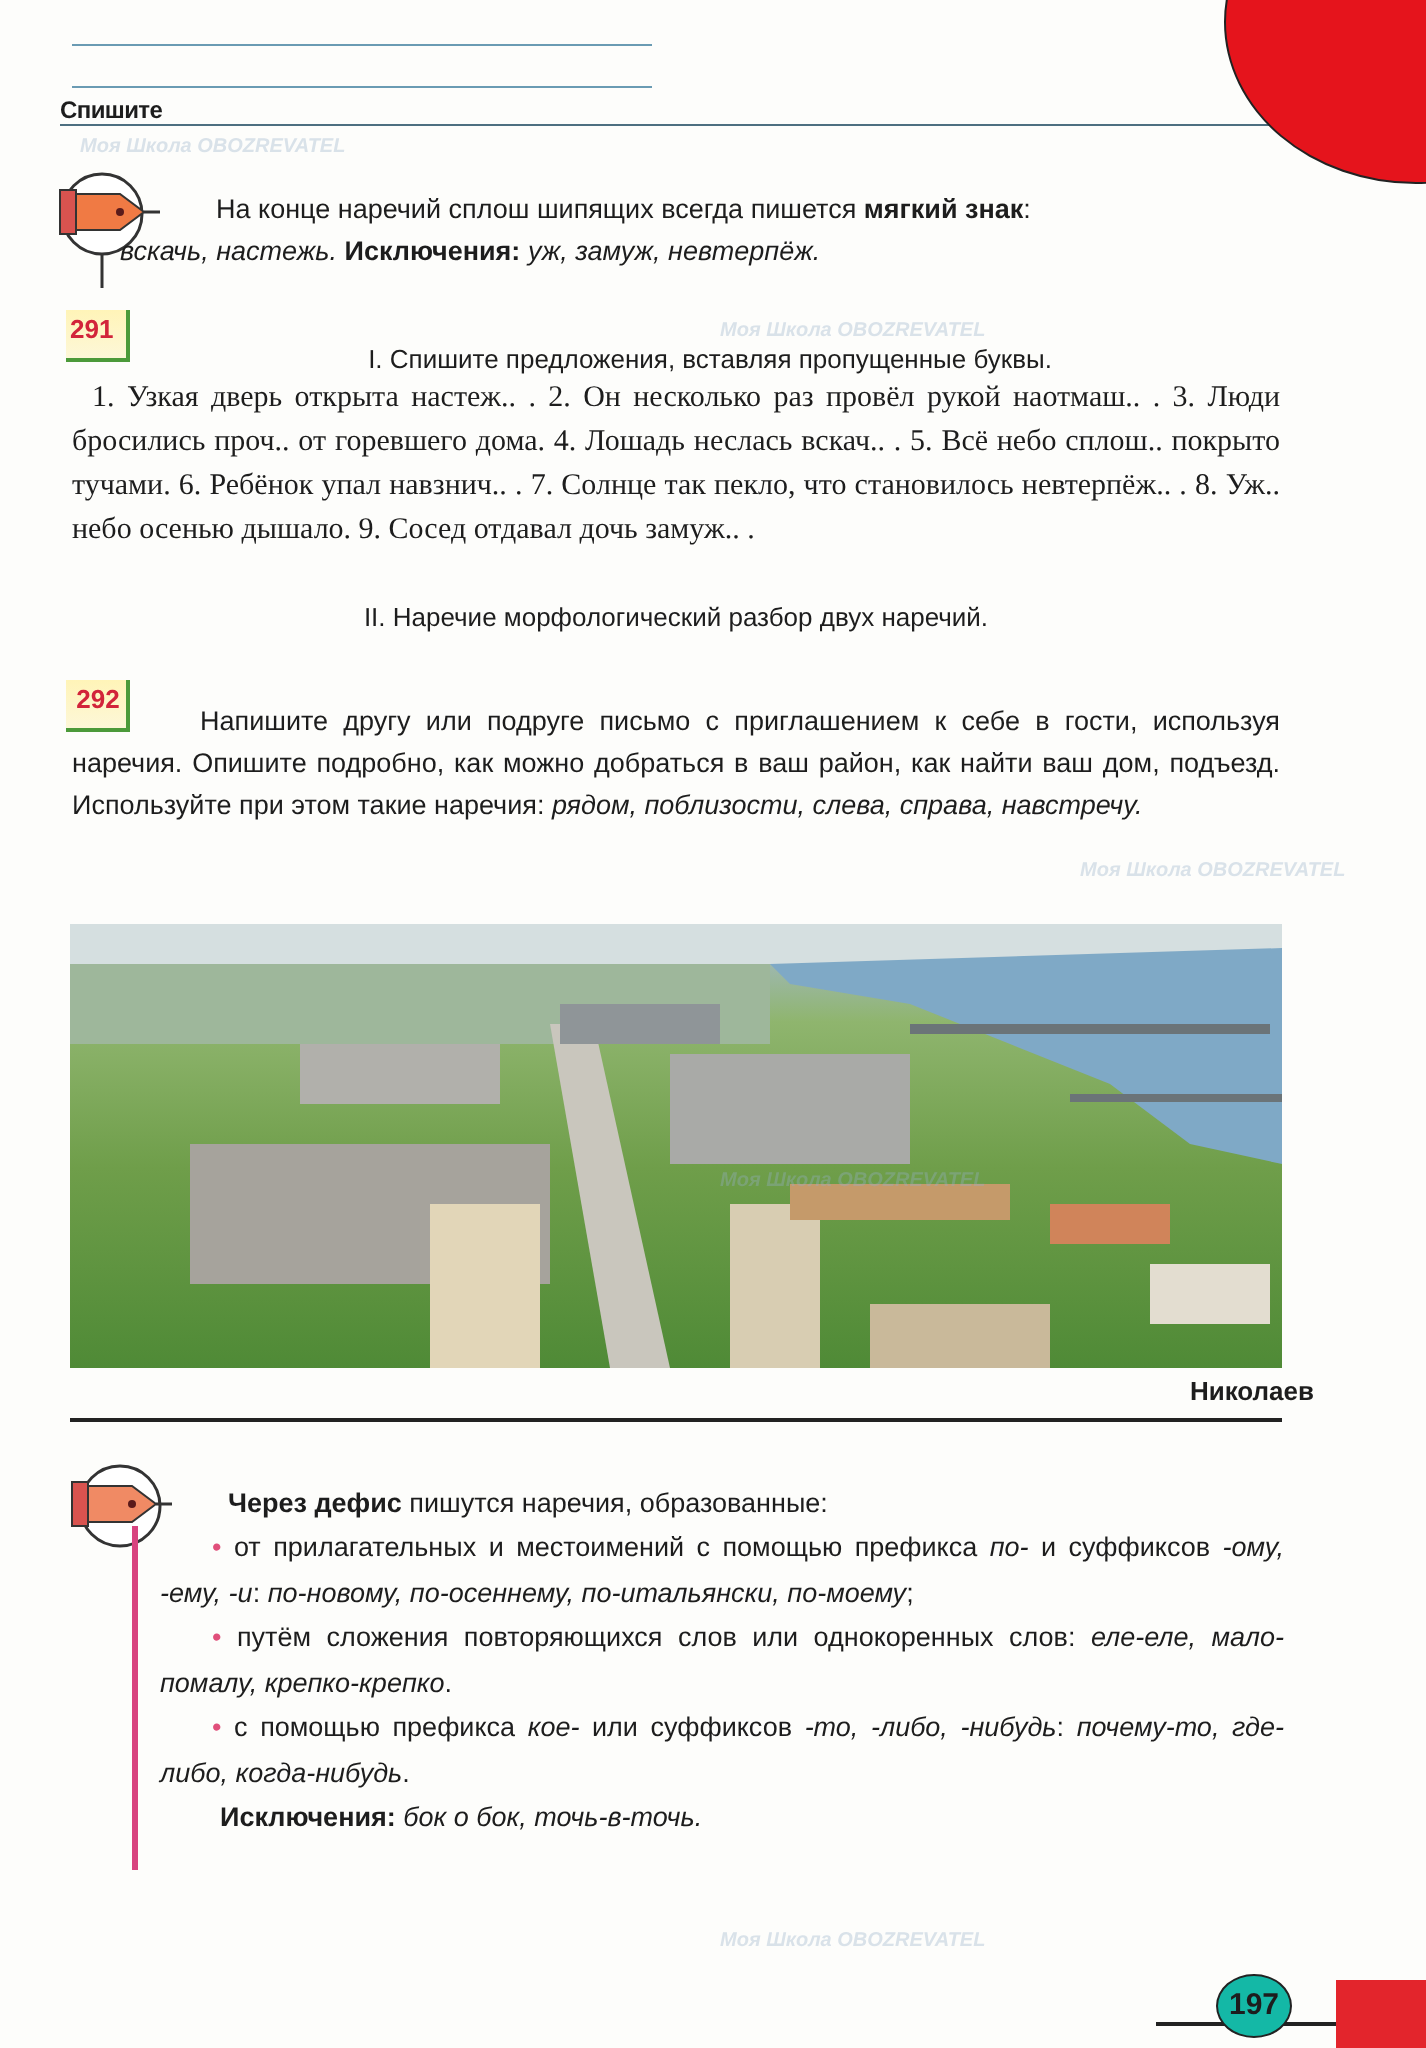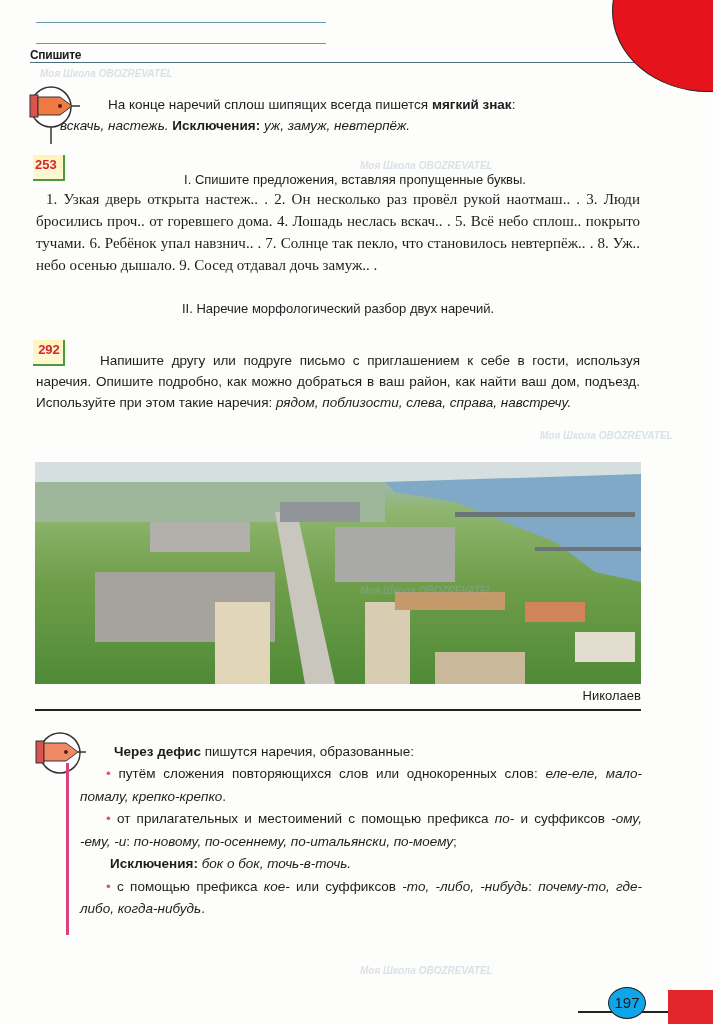--- a/index.html
+++ b/index.html
@@ -30,29 +30,29 @@
   }
   .task { position: absolute; font-size: 13px; line-height: 20px; text-align: center; }
   .serif-block { position: absolute; left: 36px; top: 188px; width: 604px; font-family: "Liberation Serif", serif; font-size: 15px; line-height: 22px; text-align: justify; }
   .serif-block p { margin: 0; text-indent: 10px; }
   .ex292 { position: absolute; left: 36px; top: 350px; width: 604px; font-size: 13.5px; line-height: 21px; text-align: justify; }
   .ex292 p { margin: 0; text-indent: 64px; }
   .photo {
     position: absolute; left: 35px; top: 462px; width: 606px; height: 222px; overflow: hidden;
     background: linear-gradient(180deg, #c8d8da 0%, #9fb8b3 8%, #8fb56e 22%, #6f9e4a 55%, #4f8a36 100%);
   }
-  .caption { position: absolute; right: 72px; top: 688px; font-size: 13px; font-weight: normal; }
+  .caption { position: absolute; right: 56px; top: 688px; font-size: 13px; font-weight: bold; }
   .sep { position: absolute; left: 35px; top: 709px; width: 606px; height: 2px; background: #222; }
   .rule2 { position: absolute; left: 80px; top: 741px; width: 562px; font-size: 13.5px; line-height: 22.5px; }
   .rule2 p { margin: 0; text-align: justify; }
   .bullet { color: #e04f7a; }
   .pink-line { position: absolute; left: 66px; top: 763px; width: 3px; height: 172px; background: #d8437f; }
   .page-num {
     position: absolute; left: 608px; top: 987px; width: 36px; height: 30px; border-radius: 50%;
-    border: 1.5px solid #222; font-weight: normal; font-size: 15px; text-align: center; line-height: 30px; background: #0ea5e9;
+    border: 1.5px solid #222; font-weight: bold; font-size: 15px; text-align: center; line-height: 30px; background: #14b8a6;
   }
   .bottom-line { position: absolute; left: 578px; top: 1011px; width: 135px; height: 2px; background: #222; }
   .red-tab { position: absolute; left: 668px; top: 990px; width: 45px; height: 34px; background: #e3252c; }
   .watermark { position: absolute; font-size: 10px; color: rgba(150,175,200,0.35); font-style: italic; font-weight: bold; white-space: nowrap; }
 </style>
 </head>
 <body>
 
 <div class="hdr-line" style="left:36px; top:22px; width:290px;"></div>
 <div class="hdr-line" style="left:36px; top:43px; width:290px;"></div>
@@ -72,21 +72,21 @@
   <p class="ind">
     <span>На конце наречий сплош шипящих всегда пишется </span><b>мягкий знак</b><span>:</span>
   </p>
 </div>
 <div class="abs" style="left:60px; top:115px; width:580px; font-size:13.5px; line-height:21px;">
   <i>вскачь, настежь.</i>
   <b>Исключения:</b>
   <i>уж, замуж, невтерпёж.</i>
 </div>
 
-<div class="ex-num" style="left:33px; top:155px;">253</div>
+<div class="ex-num" style="left:33px; top:155px;">291</div>
 <div class="task" style="left:70px; top:170px; width:570px;">I. Спишите предложения, вставляя пропущенные буквы.</div>
 <div class="serif-block">
   <p>1. Узкая дверь открыта настеж.. . 2. Он несколько раз провёл рукой наотмаш.. . 3. Люди бросились проч.. от горевшего дома. 4. Лошадь неслась вскач.. . 5. Всё небо сплош.. покрыто тучами. 6. Ребёнок упал навзнич.. . 7. Солнце так пекло, что становилось невтерпёж.. . 8. Уж.. небо осенью дышало. 9. Сосед отдавал дочь замуж.. .</p>
 </div>
 <div class="task" style="left:36px; top:299px; width:604px;">II. Наречие морфологический разбор двух наречий.</div>
 
 <div class="ex-num" style="left:33px; top:340px;text-align:center;">292</div>
 <div class="ex292">
   <p><span>Напишите другу или подруге письмо с приглашением к себе в гости, используя наречия. Опишите подробно, как можно добраться в ваш район, как найти ваш дом, подъезд. Используйте при этом такие наречия: </span><i>рядом, поблизости, слева, справа, навстречу.</i></p>
 </div>
@@ -125,33 +125,33 @@
 
 <div class="rule2">
   <p style="text-indent:34px;">
     <b>Через дефис</b><span> пишутся наречия, образованные:</span>
   </p>
 </div>
 
 <div class="abs" style="left:80px; top:763px; width:562px; font-size:13.5px; line-height:22.5px; text-align:justify;">
   <p style="margin:0; text-indent:26px;">
     <span class="bullet">•</span>
+    <span>от прилагательных и местоимений с помощью префикса </span><i>по-</i><span> и суффиксов </span><i>-ому, -ему, -и</i><span>: </span><i>по-новому, по-осеннему, по-итальянски, по-моему</i><span>;</span>
+  </p>
+  <p style="margin:0; text-indent:26px;">
+    <span class="bullet">•</span>
     <span>путём сложения повторяющихся слов или однокоренных слов: </span><i>еле-еле, мало-помалу, крепко-крепко</i><span>.</span>
   </p>
   <p style="margin:0; text-indent:26px;">
     <span class="bullet">•</span>
-    <span>от прилагательных и местоимений с помощью префикса </span><i>по-</i><span> и суффиксов </span><i>-ому, -ему, -и</i><span>: </span><i>по-новому, по-осеннему, по-итальянски, по-моему</i><span>;</span>
+    <span>с помощью префикса </span><i>кое-</i><span> или суффиксов </span><i>-то, -либо, -нибудь</i><span>: </span><i>почему-то, где-либо, когда-нибудь</i><span>.</span>
   </p>
   <p style="margin:0; text-indent:30px;">
     <b>Исключения:</b>
     <i>бок о бок, точь-в-точь.</i>
-  </p>
-  <p style="margin:0; text-indent:26px;">
-    <span class="bullet">•</span>
-    <span>с помощью префикса </span><i>кое-</i><span> или суффиксов </span><i>-то, -либо, -нибудь</i><span>: </span><i>почему-то, где-либо, когда-нибудь</i><span>.</span>
   </p>
 </div>
 
 <div class="bottom-line"></div>
 <div class="red-tab"></div>
 <div class="page-num">197</div>
 
 <div class="watermark" style="left:40px; top:68px;">Моя Школа  OBOZREVATEL</div>
 <div class="watermark" style="left:360px; top:160px;">Моя Школа  OBOZREVATEL</div>
 <div class="watermark" style="left:540px; top:430px;">Моя Школа  OBOZREVATEL</div>

